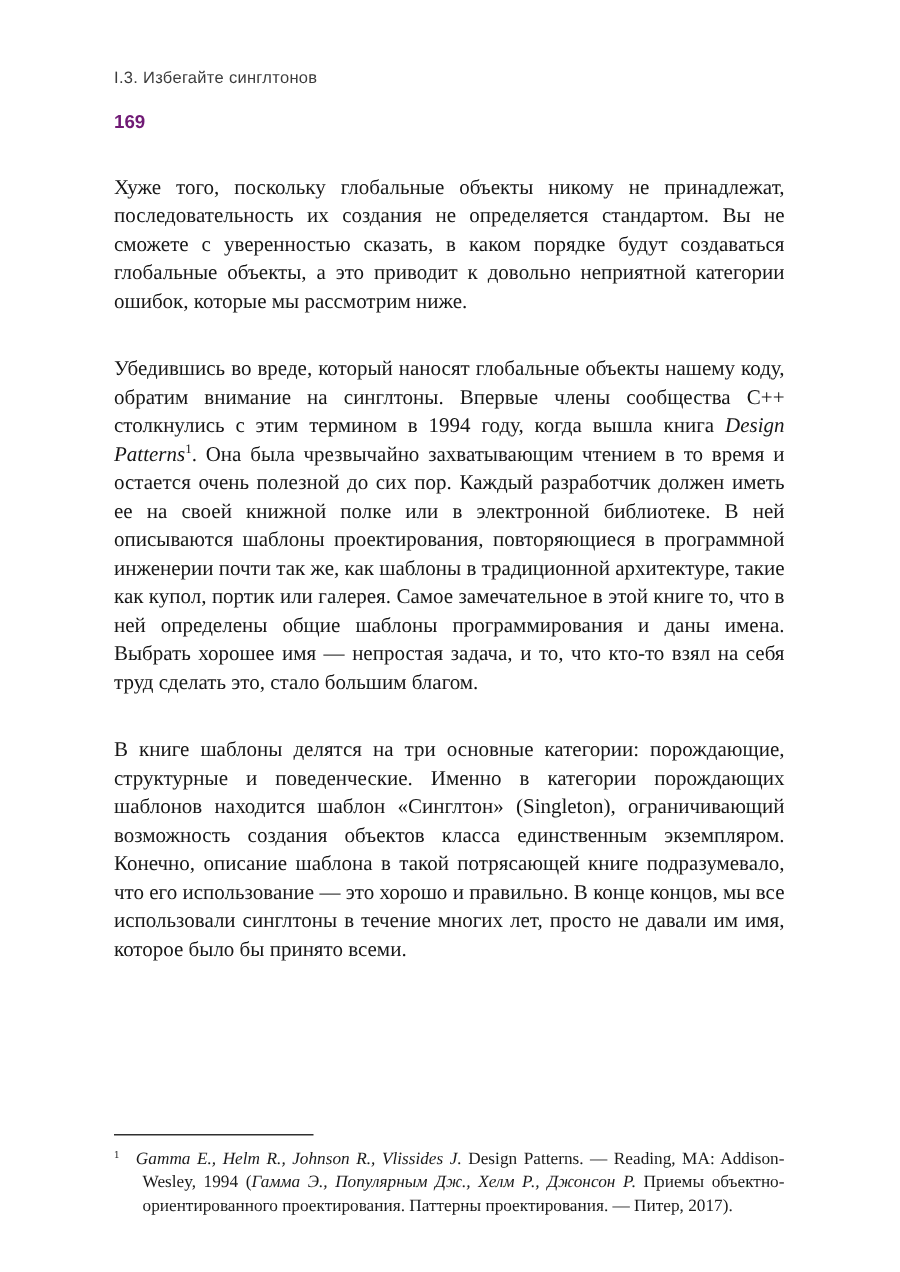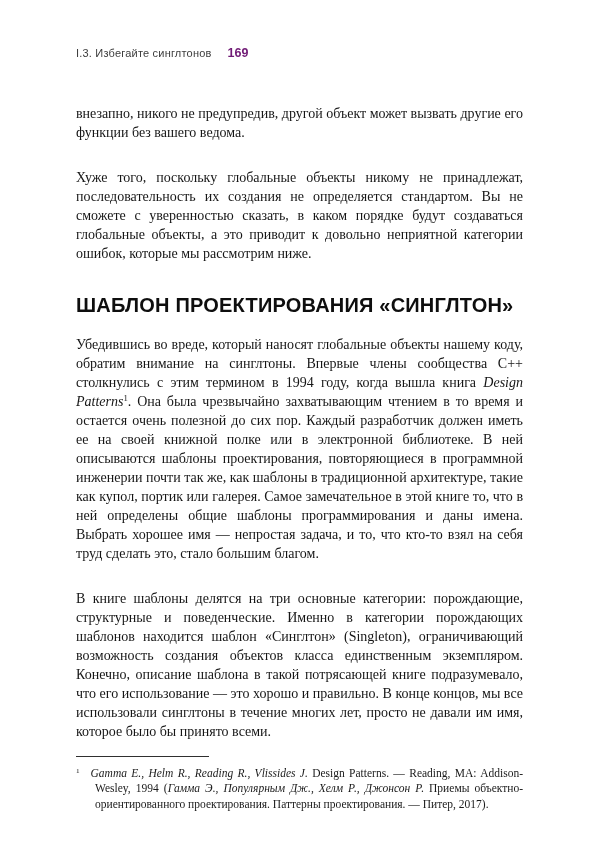--- a/index.html
+++ b/index.html
@@ -16,21 +16,22 @@
     overflow: hidden;
     font-family: "Liberation Serif", serif;
     color: #161616;
   }
   .running-head {
     display: flex;
     justify-content: flex-start;
     align-items: baseline;
     gap: 16px;
     font-family: "Liberation Sans", sans-serif;
-    margin-bottom: 44px;
+    margin-bottom: 28px;
+    flex-direction: column;
   }
   .running-title { font-size: 11px; color: #3c3c3c; letter-spacing: 0.2px; }
   .page-number { font-size: 12.5px; font-weight: bold; color: #701a75; }
 
   .body-text p {
     font-size: 14px;
     line-height: 19px;
     text-align: justify;
     hyphens: auto;
     -webkit-hyphens: auto;
@@ -78,27 +79,25 @@
 <body>
 
 <div class="page">
 
   <div class="running-head">
     <span class="running-title">I.3. Избегайте синглтонов</span>
     <span class="page-number">169</span>
   </div>
 
   <div class="body-text">
-    <p>внезапно, никого не предупредив, другой объект может вызвать другие его функции без вашего ведома.</p>
     <p>Хуже того, поскольку глобальные объекты никому не принадлежат, последовательность их создания не определяется стандартом. Вы не сможете с уверенностью сказать, в каком порядке будут создаваться глобальные объекты, а это приводит к довольно неприятной категории ошибок, которые мы рассмотрим ниже.</p>
 
-    <h1 class="section-heading">ШАБЛОН ПРОЕКТИРОВАНИЯ «СИНГЛТОН»</h1>
 
     <p><span>Убедившись во вреде, который наносят глобальные объекты нашему коду, обратим внимание на синглтоны. Впервые члены сообщества C++ столкнулись с этим термином в 1994 году, когда вышла книга </span><span class="italic">Design Patterns</span><sup>1</sup><span>. Она была чрезвычайно захватывающим чтением в то время и остается очень полезной до сих пор. Каждый разработчик должен иметь ее на своей книжной полке или в электронной библиотеке. В ней описываются шаблоны проектирования, повторяющиеся в программной инженерии почти так же, как шаблоны в традиционной архитектуре, такие как купол, портик или галерея. Самое замечательное в этой книге то, что в ней определены общие шаблоны программирования и даны имена. Выбрать хорошее имя — непростая задача, и то, что кто-то взял на себя труд сделать это, стало большим благом.</span></p>
     <p>В книге шаблоны делятся на три основные категории: порождающие, структурные и поведенческие. Именно в категории порождающих шаблонов находится шаблон «Синглтон» (Singleton), ограничивающий возможность создания объектов класса единственным экземпляром. Конечно, описание шаблона в такой потрясающей книге подразумевало, что его использование — это хорошо и правильно. В конце концов, мы все использовали синглтоны в течение многих лет, просто не давали им имя, которое было бы принято всеми.</p>
   </div>
 
   <div class="footnote">
     <div class="footnote-rule"></div>
-    <p class="footnote-text"><sup>1</sup><span><span class="italic">Gamma E., Helm R., Reading R., Vlissides J.</span><span> Design Patterns. — Reading, MA: Addison-Wesley, 1994 (</span><span class="italic">Гамма Э., Популярным Дж., Хелм Р., Джонсон Р.</span><span> Приемы объектно-ориентированного проектирования. Паттерны проектирования. — Питер, 2017).</span></span></p>
+    <p class="footnote-text"><sup>1</sup><span><span class="italic">Gamma E., Helm R., Johnson R., Vlissides J.</span><span> Design Patterns. — Reading, MA: Addison-Wesley, 1994 (</span><span class="italic">Гамма Э., Популярным Дж., Хелм Р., Джонсон Р.</span><span> Приемы объектно-ориентированного проектирования. Паттерны проектирования. — Питер, 2017).</span></span></p>
   </div>
 
 </div>
 
 </body></html>

